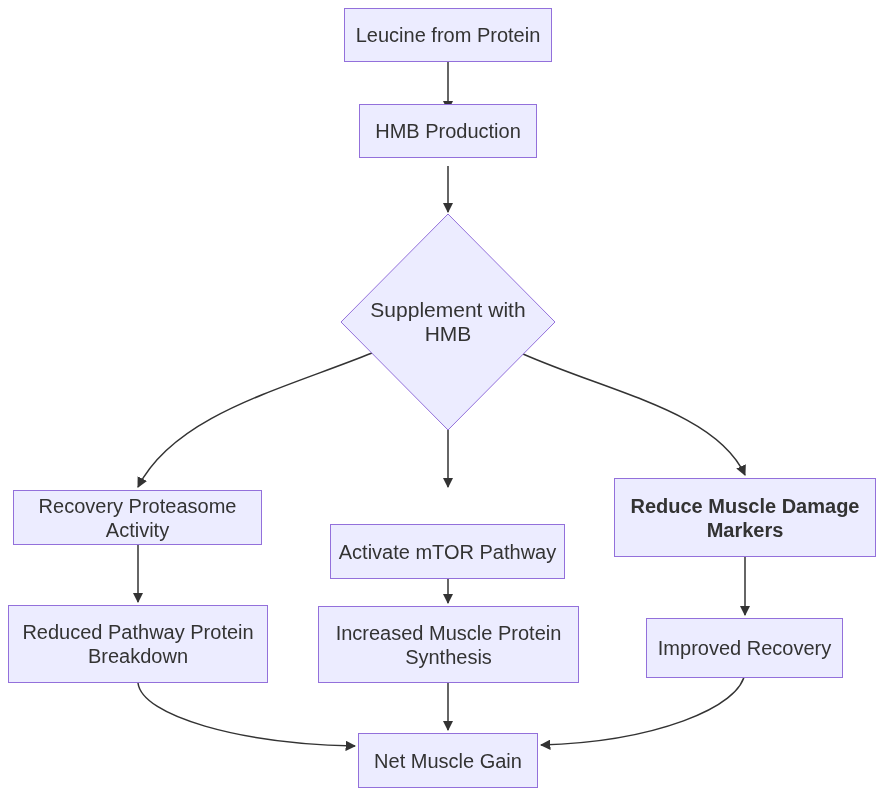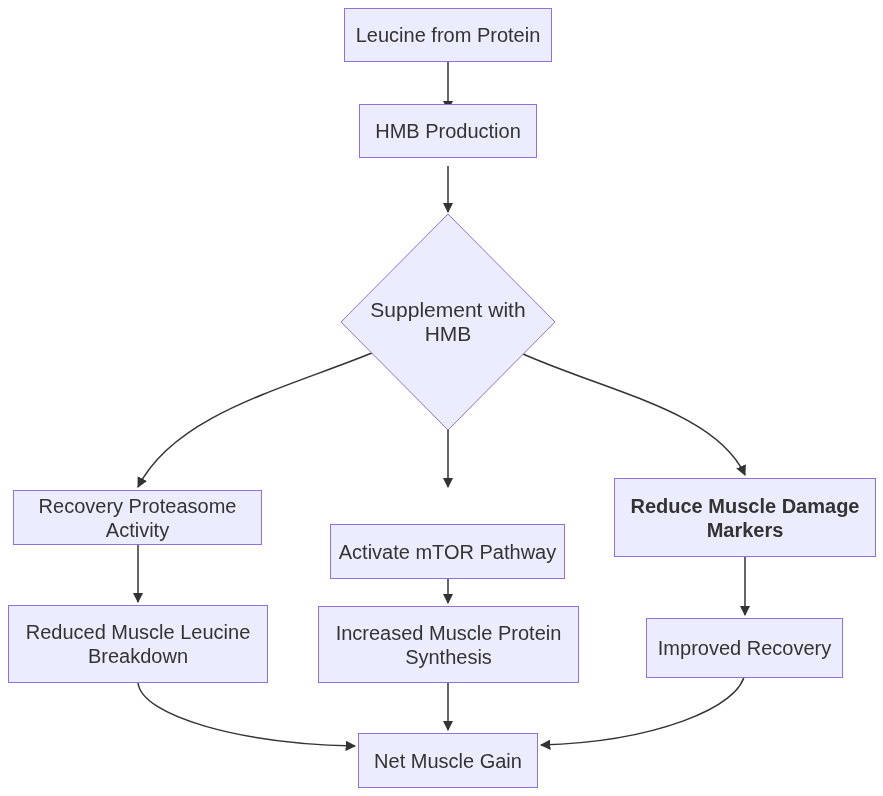--- a/index.html
+++ b/index.html
@@ -110,21 +110,21 @@
   <div class="node" style="left:330px; top:490px; width:235px; height:55px;margin-top:34px;">
     <span class="lbl">Activate mTOR Pathway</span>
   </div>
 
   <div class="node" style="left:614px; top:478px; width:262px; height:79px;font-weight:bold;">
     <span class="lbl">Reduce Muscle Damage
 Markers</span>
   </div>
 
   <div class="node" style="left:8px; top:605px; width:260px; height:78px;">
-    <span class="lbl">Reduced Muscle Leucine
+    <span class="lbl">Reduced Pathway Protein
 Breakdown</span>
   </div>
 
   <div class="node" style="left:318px; top:606px; width:261px; height:77px;">
     <span class="lbl">Increased Muscle Protein
 Synthesis</span>
   </div>
 
   <div class="node" style="left:646px; top:618px; width:197px; height:60px;">
     <span class="lbl">Improved Recovery</span>

